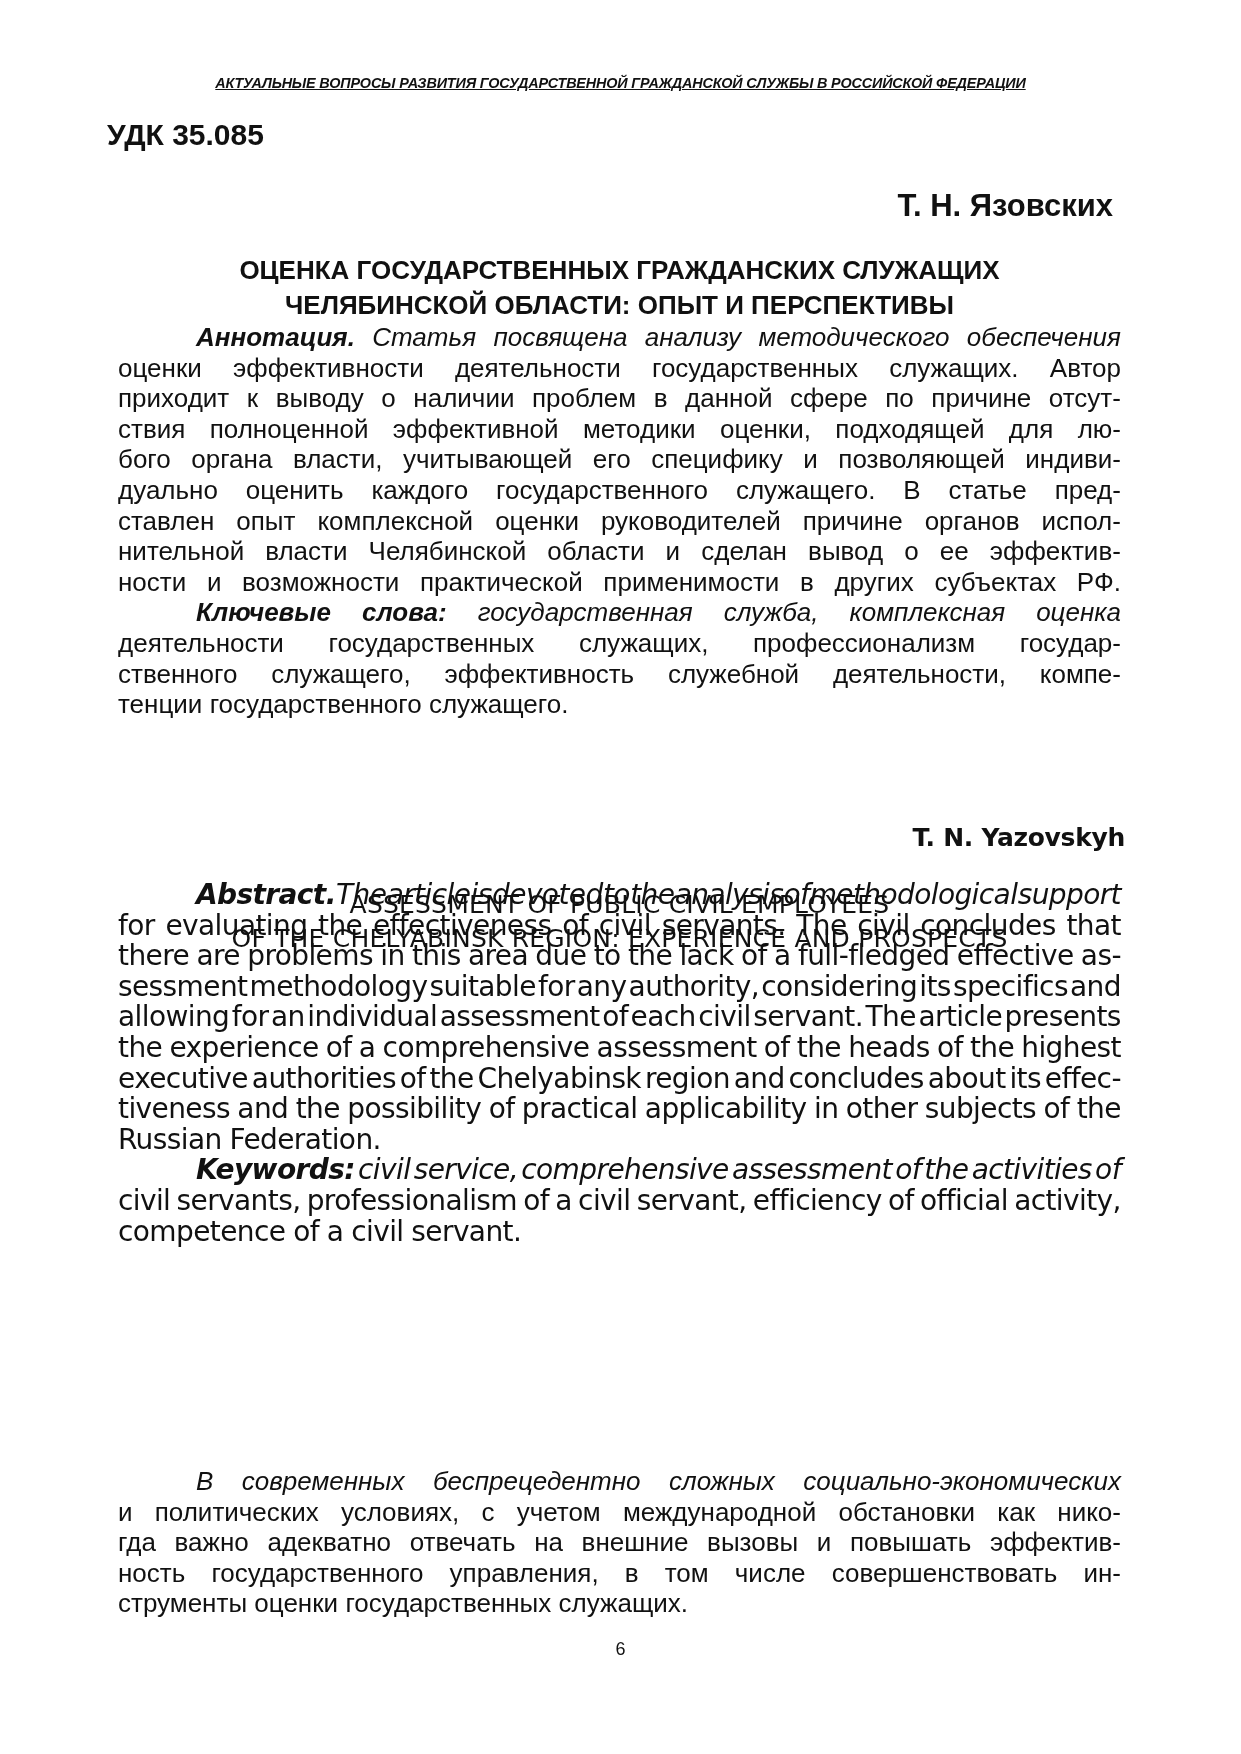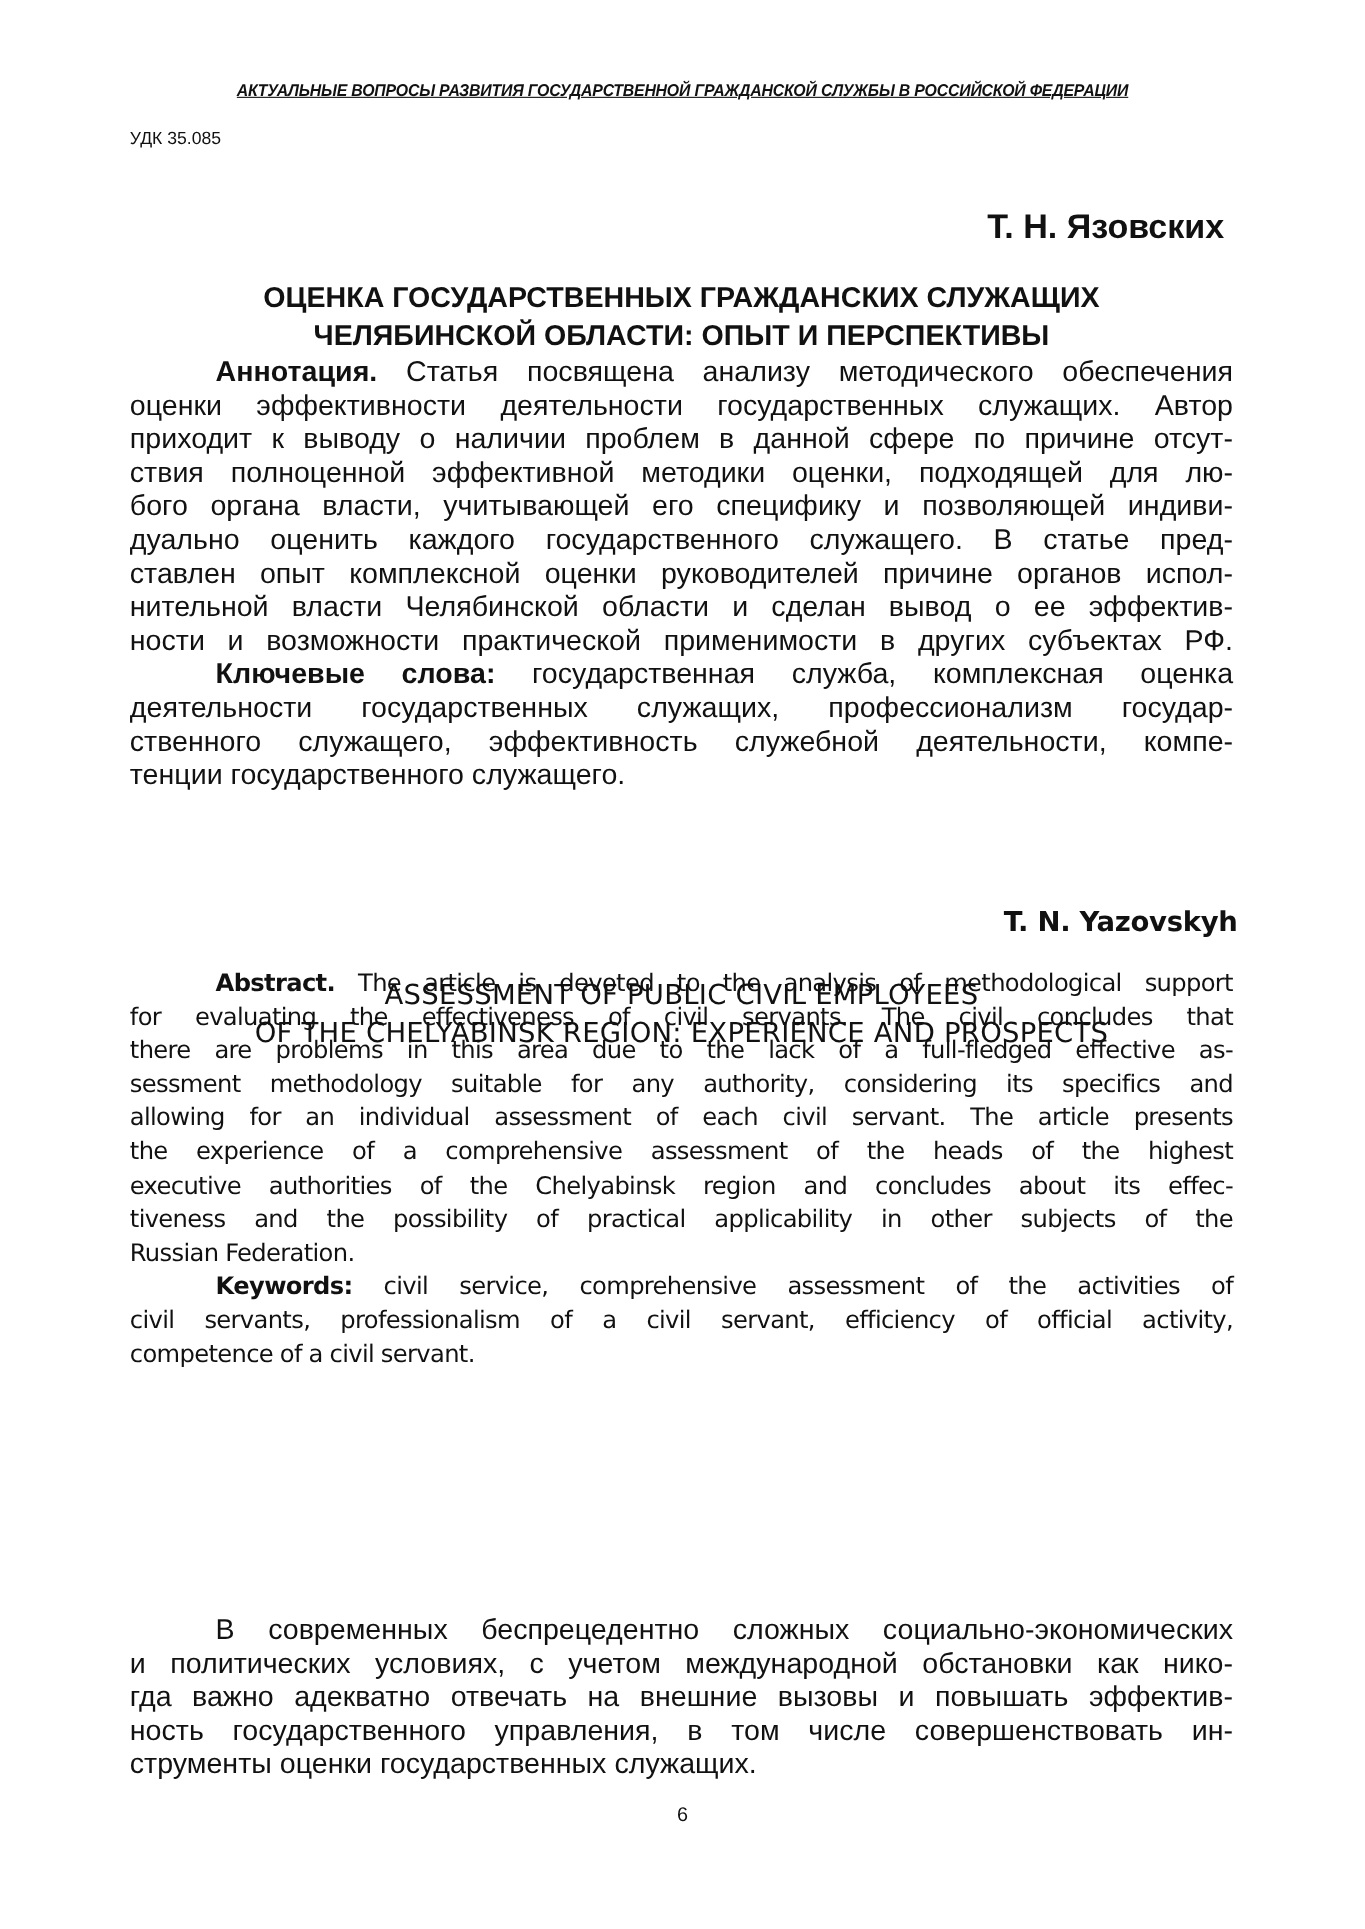--- a/index.html
+++ b/index.html
@@ -32,24 +32,24 @@
       font-style: italic;
       font-size: 15.5px;
       text-decoration: underline;
       letter-spacing: -0.2px;
       transform: scaleX(0.93);
       transform-origin: center;
     }
     .udk {
       position: absolute;
       top: 118px;
-      left: 118px;
-      font-family: "Liberation Sans", sans-serif;
-      font-weight: normal;
-      font-size: 16px;
+      left: 107px;
+      font-family: "Liberation Sans", sans-serif;
+      font-weight: bold;
+      font-size: 30px;
     }
     .author-ru {
       position: absolute;
       top: 188px;
       right: 128px;
       font-family: "Liberation Sans", sans-serif;
       font-weight: bold;
       font-size: 31px;
       text-align: left;
     }
@@ -69,26 +69,27 @@
       left: 118px;
       width: 1003px;
     }
     .ru-text {
       font-family: "Liberation Sans", sans-serif;
       font-size: 26px;
       line-height: 30.6px;
     }
     .en-text {
       font-family: "DejaVu Sans", sans-serif;
-      font-size: 22px;
+      font-size: 28px;
       line-height: 30.6px;
       letter-spacing: -0.6px;
     }
     .indent {
       padding-left: 78px;
+      font-style: italic;
     }
     .bold {
       font-weight: bold;
     }
     .author-en {
       position: absolute;
       top: 823px;
       right: 116px;
       font-family: "DejaVu Sans", sans-serif;
       font-weight: bold;

